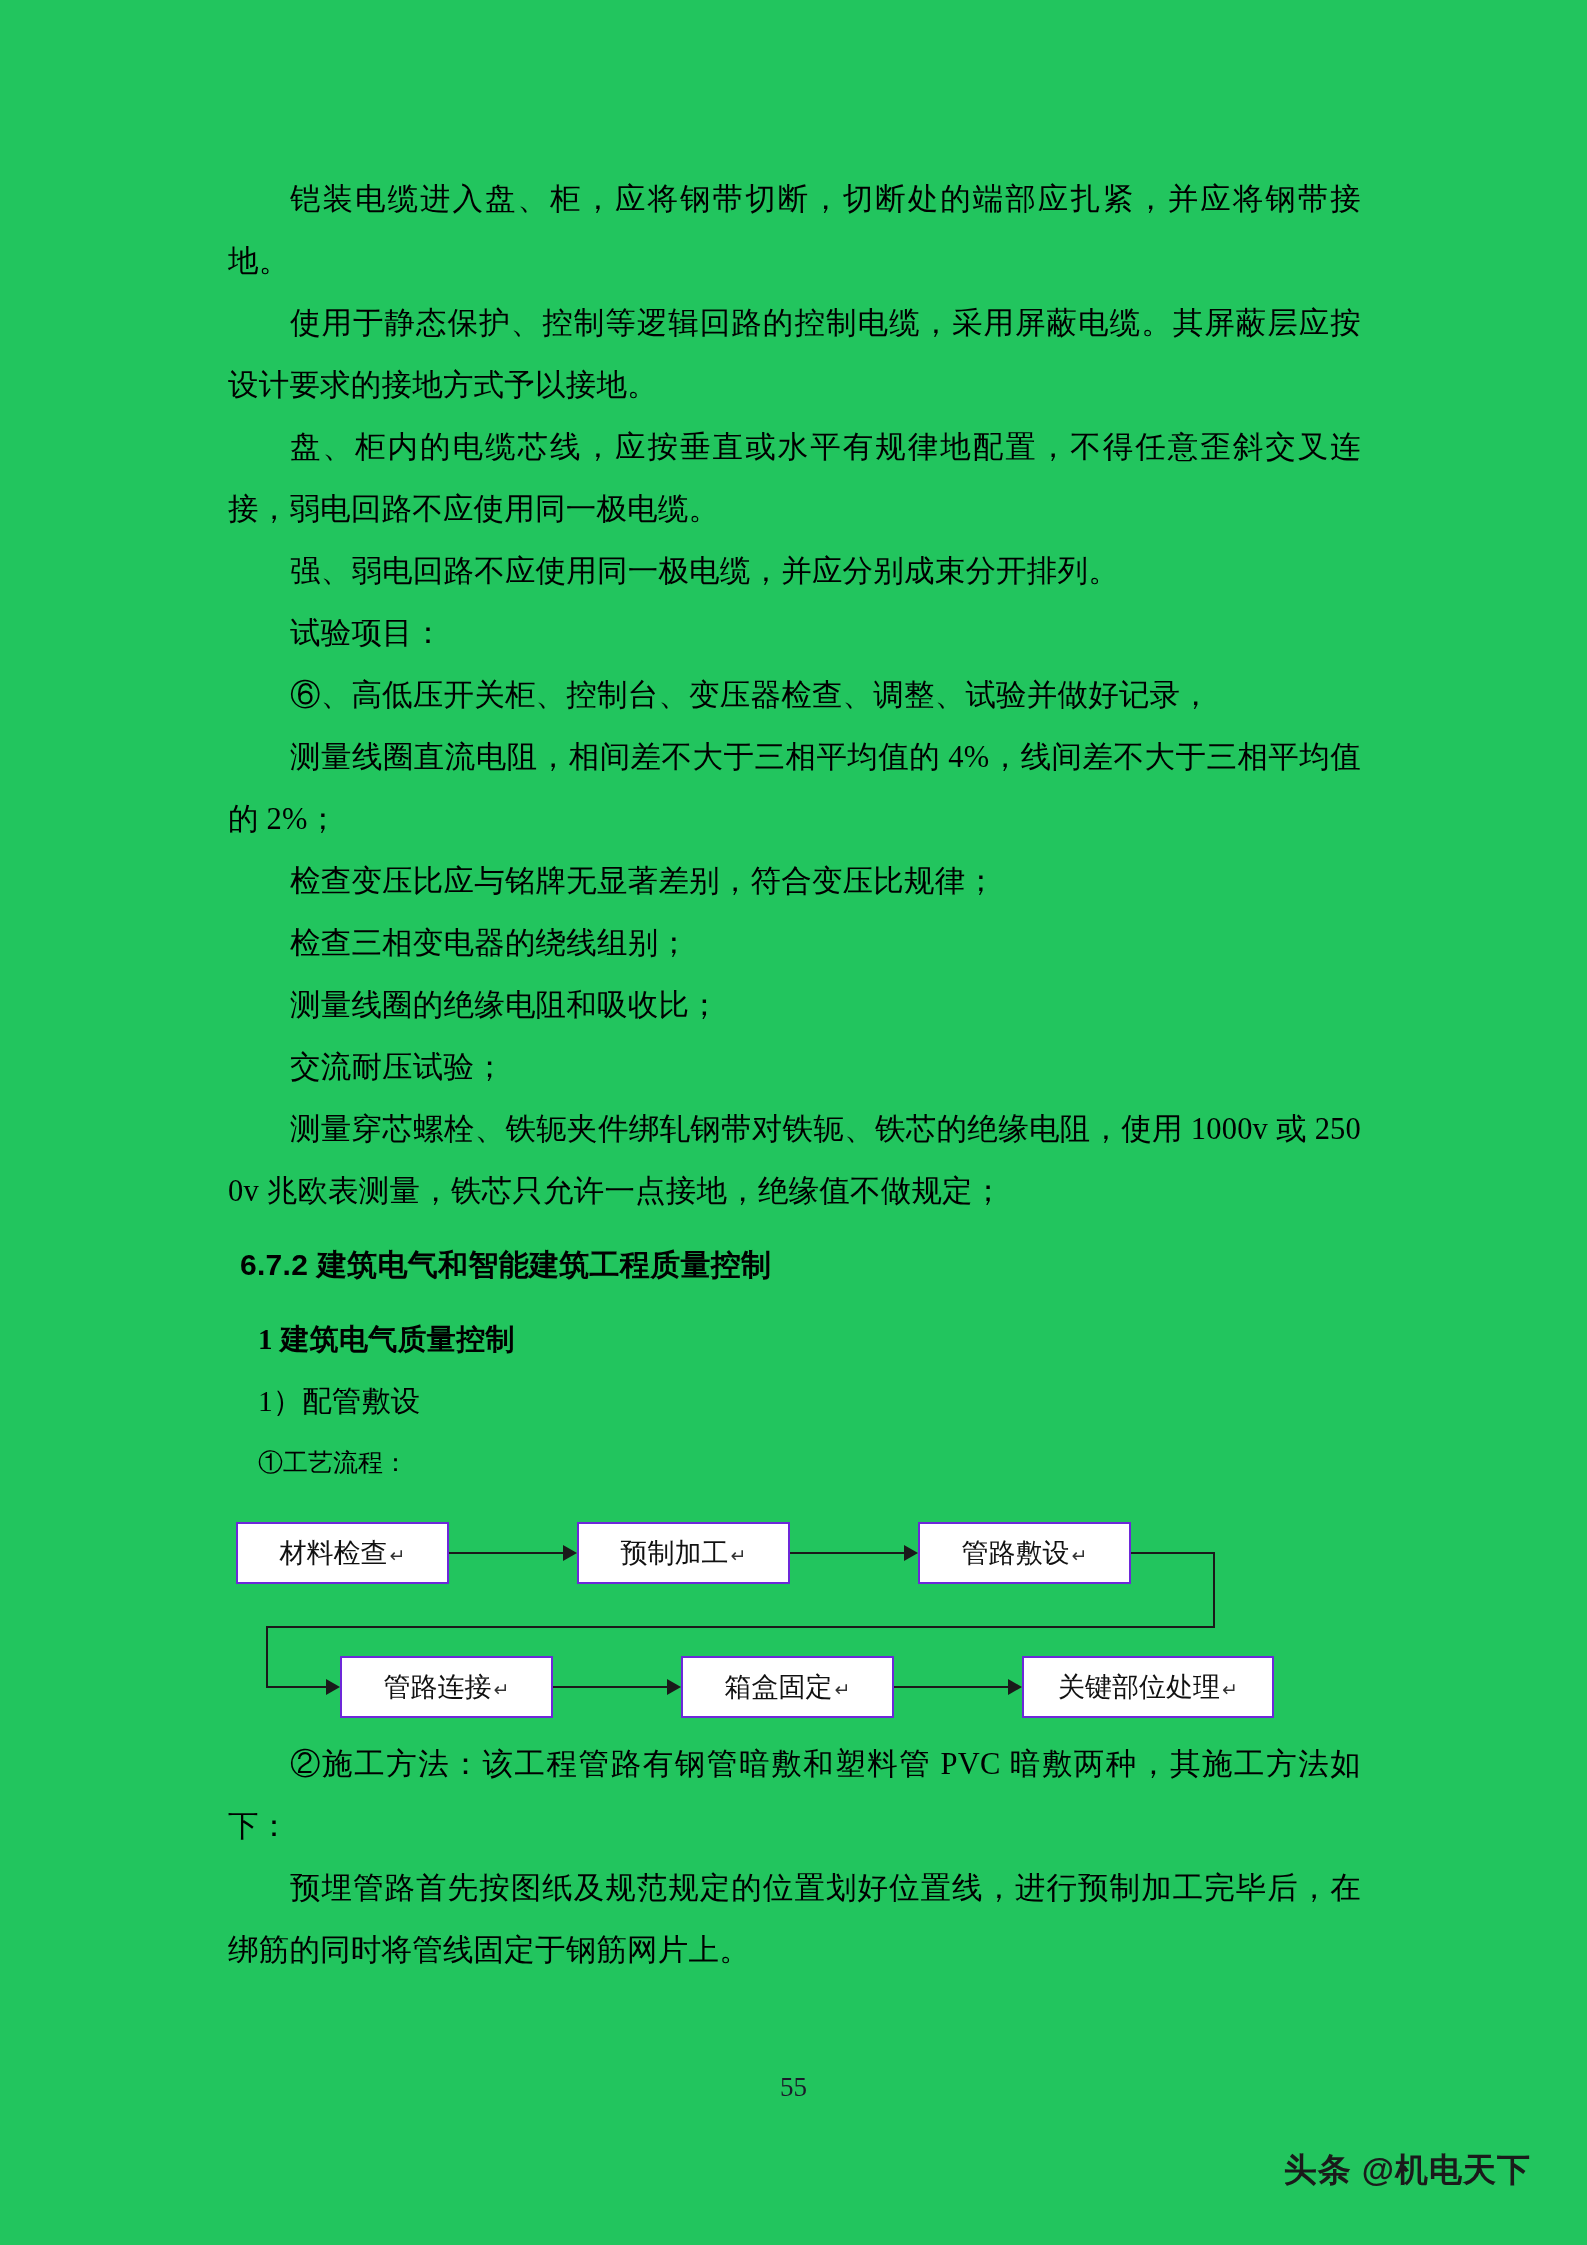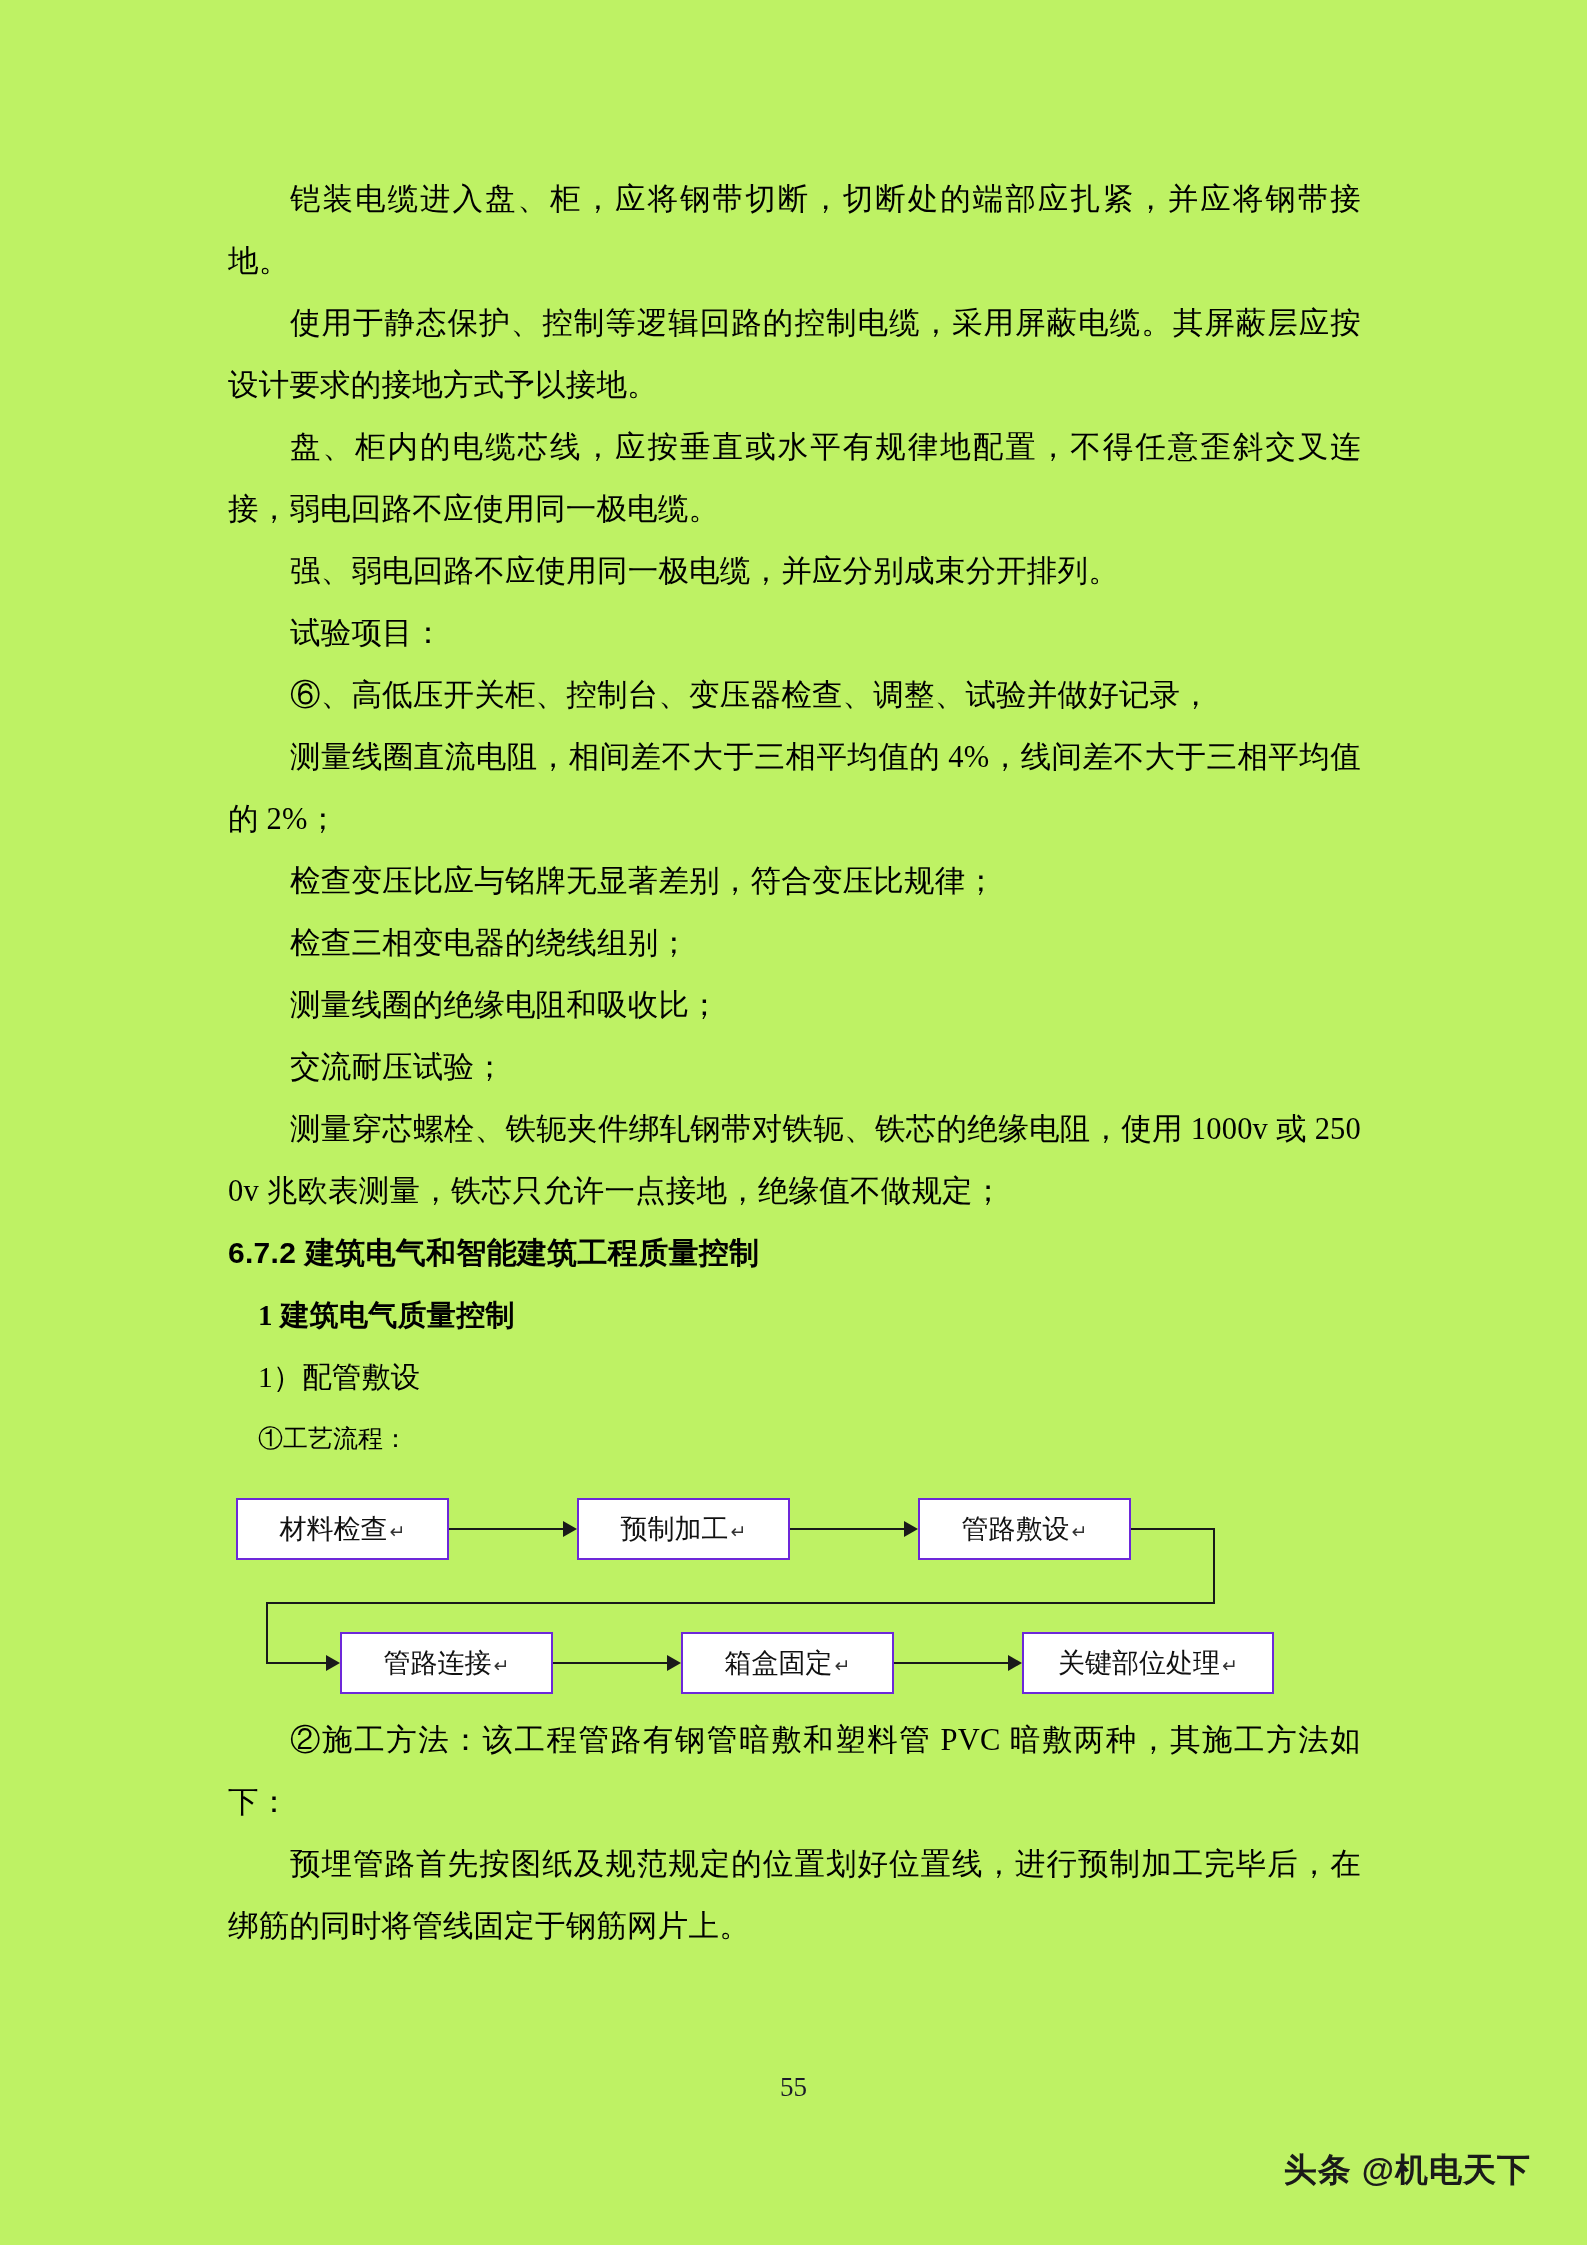--- a/index.html
+++ b/index.html
@@ -8,21 +8,21 @@
     background: #ffffff;
   }
   body {
     font-family: "Liberation Serif", "DejaVu Serif", serif;
     color: #000000;
   }
   #page {
     position: relative;
     width: 1587px;
     height: 2245px;
-    background: #bef264;
+    background: #22c55e;
     overflow: hidden;
   }
   #content {
     position: absolute;
     left: 228px;
     top: 168px;
     width: 1133px;
   }
 
   
@@ -38,21 +38,21 @@
   .para.indent {
     text-indent: 62px;
   }
 
   
   .h-sec {
     font-size: 30px;
     line-height: 62px;
     font-weight: bold;
     font-family: "Liberation Sans", "DejaVu Sans", sans-serif;
-    margin: 0;
+    margin: 12px;
     letter-spacing: 0.3px;
   }
   .h-sec .num {
     font-family: "Liberation Sans", "DejaVu Sans", sans-serif;
   }
   .h-sub {
     font-size: 29px;
     line-height: 62px;
     font-weight: bold;
     margin: 0;

